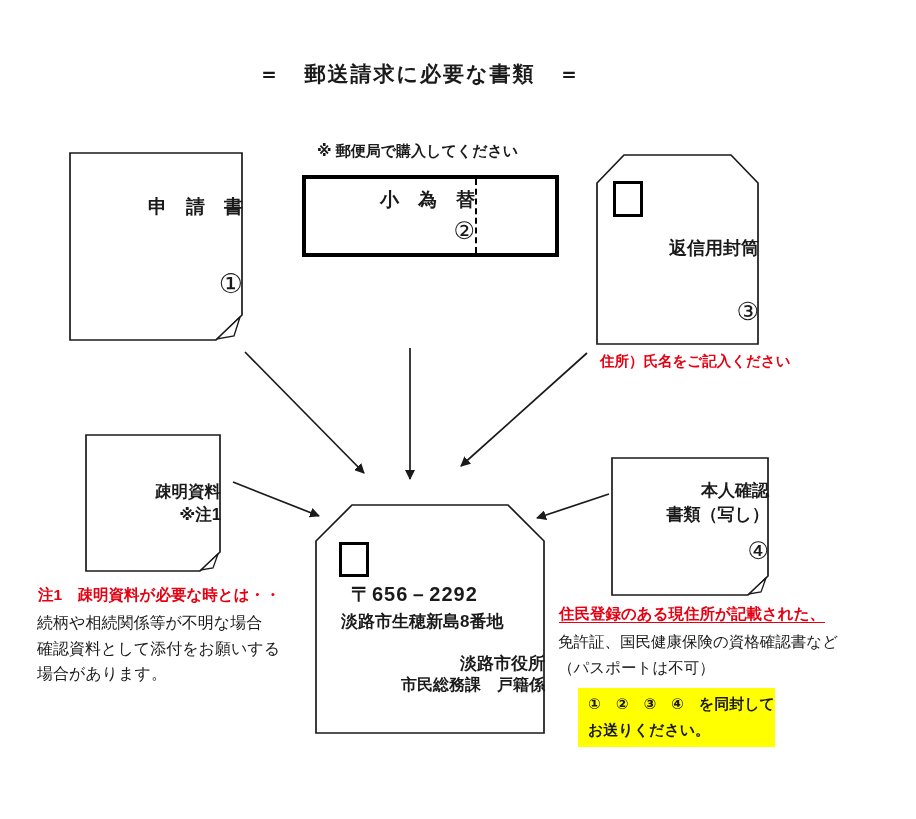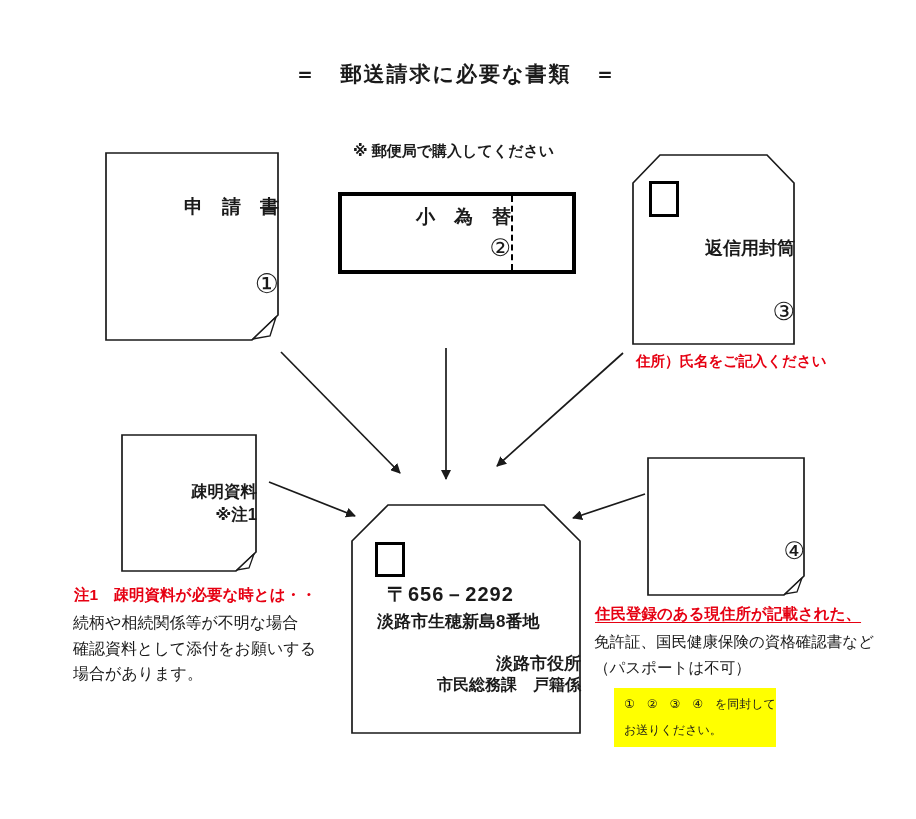--- a/index.html
+++ b/index.html
@@ -1,53 +1,53 @@
 <!DOCTYPE html>
 <html lang="ja"><head>
 <meta charset="utf-8">
 <style>
   html,body{margin:0;padding:0;background:#fff;}
   body{font-family:"Liberation Sans","DejaVu Sans",sans-serif;color:#1a1a1a;}
-  .canvas{position:relative;width:840px;height:819px;background:#ffffff;overflow:hidden;margin-left:36px;}
+  .canvas{position:relative;width:840px;height:819px;background:#ffffff;overflow:hidden;}
   .abs{position:absolute;}
   .center{text-align:right;}
   .bold{font-weight:bold;}
   .red{color:#e60012;}
   .title{top:60px;left:0;width:100%;text-align:center;font-size:21px;font-weight:bold;letter-spacing:2px;}
   
   .shape-svg{position:absolute;top:0;left:0;}
   .stamp{position:absolute;border:3px solid #000;background:#fff;}
   
   .mo-box{border:4px solid #000;background:#fff;}
   .mo-divider{position:absolute;top:0;bottom:0;left:169px;width:0;border-left:2px dashed #000;}
   .caption{font-size:14.5px;font-weight:bold;line-height:23px;white-space:nowrap;}
   .note-black{font-size:16px;line-height:25.5px;white-space:nowrap;}
   .idcap{font-size:15.5px;line-height:26px;white-space:nowrap;}
-  .hl{background:#ffff00;font-size:12px;font-weight:normal;line-height:26px;padding:3px 0 4px 10px;white-space:nowrap;}
+  .hl{background:#ffff00;font-size:15px;font-weight:bold;line-height:26px;padding:3px 0 4px 10px;white-space:nowrap;}
   .redline{text-decoration:underline;text-underline-offset:3px;}
   .num{font-size:25px;font-weight:normal;}
 </style>
 </head>
 <body>
 
 <div class="canvas">
 
   <div class="abs title">＝　郵送請求に必要な書類　＝</div>
 
   <div class="abs" style="left:69px;top:152px;width:174px;height:190px;">
     <svg class="shape-svg" width="174" height="190" viewBox="0 0 174 190">
       <path d="M1,1 H173 V163 L147,188 H1 Z" fill="#ffffff" stroke="#1a1a1a" stroke-width="1.7"></path>
       <path d="M148,187 L171,165 L165,184 Z" fill="#ffffff" stroke="#1a1a1a" stroke-width="1.4"></path>
     </svg>
     <div class="abs center bold" style="left:0;top:42px;width:174px;font-size:19px;">申　請　書</div>
     <div class="abs center num" style="left:0;top:116px;width:174px;font-size:27px;">①</div>
   </div>
 
   <div class="abs bold" style="left:317px;top:142px;font-size:15px;">※ 郵便局で購入してください</div>
-  <div class="abs mo-box" style="left:302px;top:192px;width:230px;height:74px;">
+  <div class="abs mo-box" style="left:302px;top:175px;width:230px;height:74px;padding-left:19px;">
     <div class="mo-divider"></div>
     <div class="abs center bold" style="left:0;top:8px;width:169px;font-size:19px;">小　為　替</div>
     <div class="abs center num" style="left:0;top:38px;width:169px;font-size:24px;">②</div>
   </div>
 
   <div class="abs" style="left:596px;top:154px;width:163px;height:191px;">
     <svg class="shape-svg" width="163" height="191" viewBox="0 0 163 191">
       <path d="M1,29 L28,1 H135 L162,29 V190 H1 Z" fill="#ffffff" stroke="#1a1a1a" stroke-width="1.7"></path>
     </svg>
     <div class="stamp" style="left:17px;top:27px;width:24px;height:30px;"></div>
@@ -73,20 +73,24 @@
     <div>続柄や相続関係等が不明な場合</div>
     <div>確認資料として添付をお願いする</div>
     <div>場合があります。</div>
   </div>
 
   <div class="abs" style="left:611px;top:457px;width:158px;height:140px;">
     <svg class="shape-svg" width="158" height="140" viewBox="0 0 158 140">
       <path d="M1,1 H157 V119 L137,138 H1 Z" fill="#ffffff" stroke="#1a1a1a" stroke-width="1.7"></path>
       <path d="M138,137 L155,121 L150,135 Z" fill="#ffffff" stroke="#1a1a1a" stroke-width="1.3"></path>
     </svg>
+    <div class="abs center bold" style="left:0;top:22px;width:158px;font-size:17px;line-height:24px;">
+      <div>本人確認</div>
+      <div>書類（写し）</div>
+    </div>
     <div class="abs center num" style="left:0;top:80px;width:158px;font-size:24px;">④</div>
   </div>
   <div class="abs bold red redline" style="left:559px;top:604px;font-size:15.5px;white-space:nowrap;">住民登録のある現住所が記載された、</div>
   <div class="abs idcap" style="left:558px;top:629px;">
     <div>免許証、国民健康保険の資格確認書など</div>
     <div>（パスポートは不可）</div>
   </div>
   <div class="abs hl" style="left:578px;top:688px;">
     <div>①　②　③　④　を同封して</div>
     <div>お送りください。</div>

